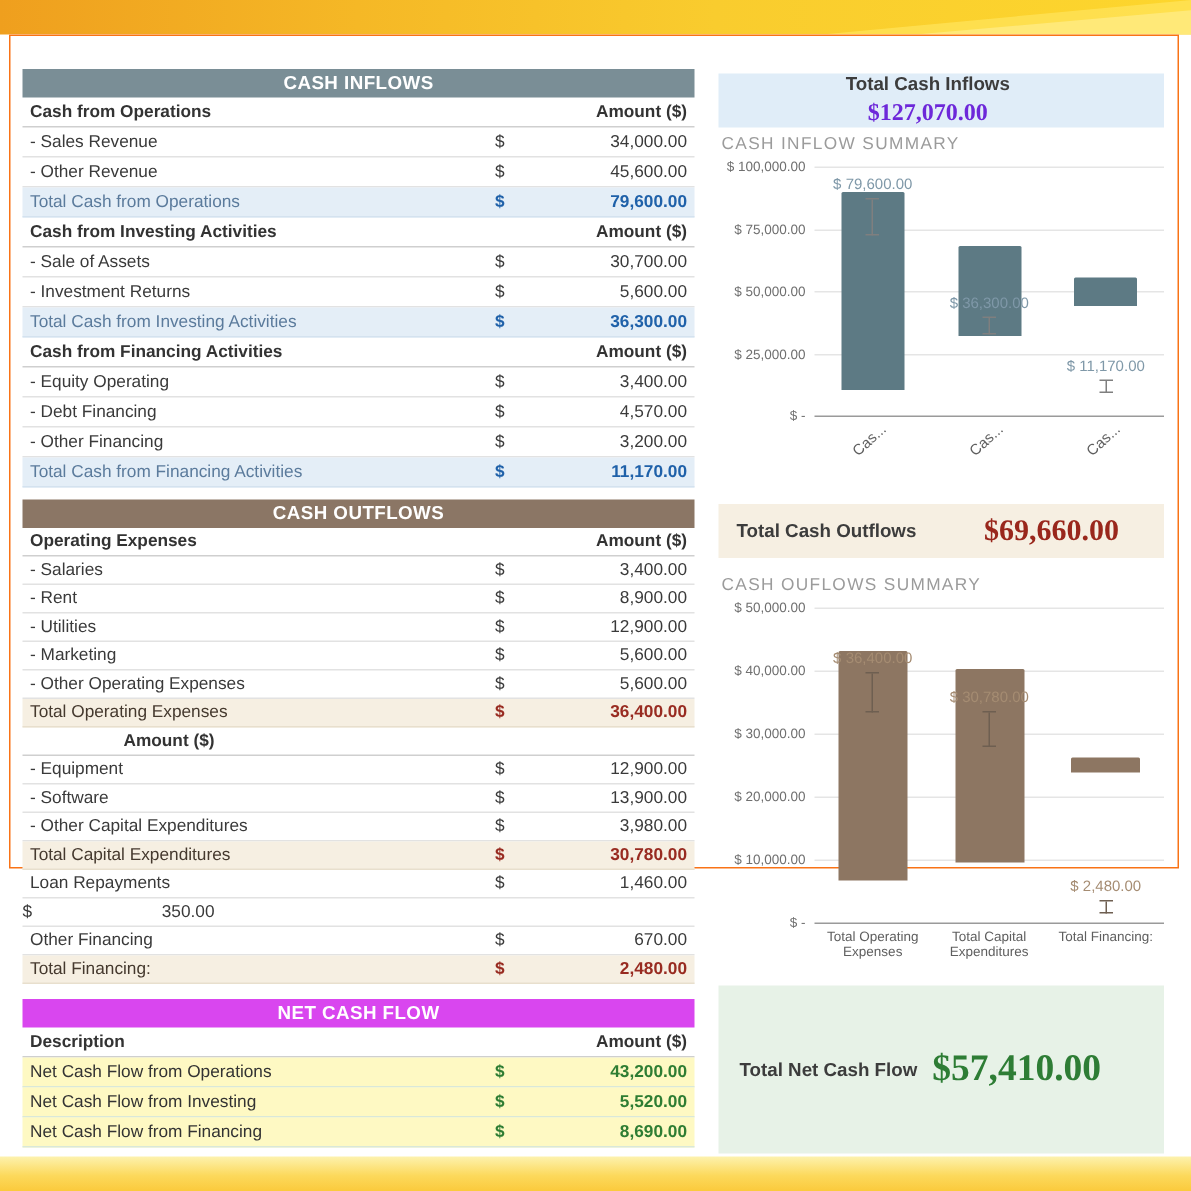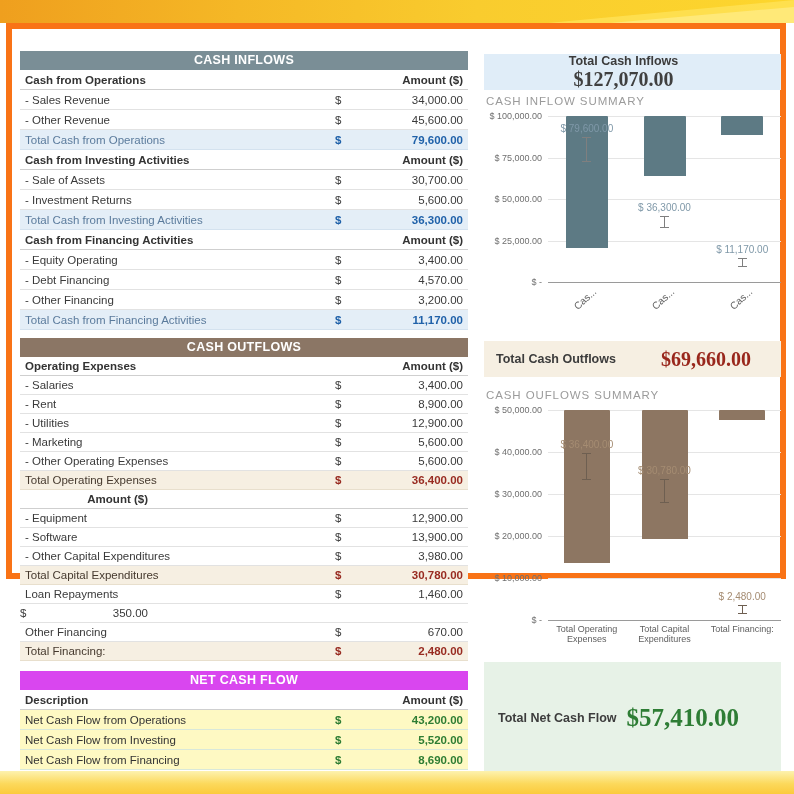--- a/index.html
+++ b/index.html
@@ -11,21 +11,21 @@
     background:linear-gradient(90deg,#ef9f1e 0%,#f5b826 30%,#f9cc2e 60%,#fdd62d 100%);overflow:hidden;}
   .bg-top .wedge1{position:absolute;left:548px;top:0;width:246px;height:23px;
     background:#ffe35a;clip-path:polygon(0 100%,100% 0,100% 100%);opacity:.75;}
   .bg-top .wedge2{position:absolute;left:610px;top:0;width:184px;height:23px;
     background:#fff09a;clip-path:polygon(0 100%,100% 30%,100% 100%);opacity:.55;}
   .bg-bottom{position:absolute;left:0;top:771px;width:794px;height:23px;
     background:linear-gradient(180deg,#fdf2ae 0%,#fcd95c 55%,#fbca3c 100%);}
 
   
   .card{position:absolute;left:6px;top:23px;width:780px;height:556px;background:#ffffff;
-        border:6px solid #f97316;box-sizing:border-box;}
+        border:1px solid #f97316;box-sizing:border-box;}
 
   
   .left-col{position:absolute;left:8px;top:22px;width:448px;}
   .fin-table{width:100%;}
   .fin-table + .fin-table{margin-top:8px;}
   #table-net{margin-top:10px;}
   .sec-bar{height:19px;line-height:19px;text-align:center;color:#ffffff;
            font-size:12.5px;font-weight:700;letter-spacing:.3px;}
   .t-blue  .sec-bar{background:#7a8e96;}
   .t-brown .sec-bar{background:#8b7665;}
@@ -53,37 +53,37 @@
   .t-green .row.net .lbl{color:#333333;}
   .t-green .row.net .cur,.t-green .row.net .amt{color:#2e7d33;font-weight:700;}
 
   
   .right-col{position:absolute;left:472px;top:0;width:297px;height:748px;}
   .box{position:absolute;left:0;width:297px;display:flex;align-items:center;
        justify-content:space-between;box-sizing:border-box;}
   .box .bl{font-size:12.5px;font-weight:700;color:#3c3c3c;}
   .box .bv{font-family:"Liberation Serif",serif;font-weight:700;}
   .box-in{top:25px;height:36px;background:#e0edf8;padding:0 30px 0 12px;flex-direction:column;}
-  .box-in .bv{color:#404040;font-size:20px;}
+  .box-in .bv{color:#6d28d9;font-size:16px;}
   .box-out{top:312px;height:36px;background:#f6efe2;padding:0 30px 0 12px;}
   .box-out .bv{color:#99271c;font-size:20px;}
   .box-net{top:633px;height:112px;background:#e7f2e7;padding:0 42px 0 14px;}
   .box-net .bv{color:#2e7d35;font-size:25px;}
 
   .chart{position:absolute;left:0;width:297px;}
   #chart-0{top:66px;}
   #chart-1{top:360px;}
   .chart-title{font-size:11.5px;color:#9b9b9b;letter-spacing:.9px;margin:0 0 9px 2px;}
   .plot-outer{position:relative;padding-left:64px;}
   .plot{position:relative;}
   .gridline{position:absolute;left:0;right:0;height:0;border-top:1px solid #e5e5e5;}
   .gridline.base{border-top:1px solid #9a9a9a;}
   .ytick{position:absolute;left:0;width:58px;text-align:right;font-size:9px;color:#6f6f6f;white-space:nowrap;}
   .bars{position:absolute;left:0;right:0;top:0;bottom:0;display:flex;align-items:flex-end;}
-  .slot{position:relative;flex:1;height:100%;display:flex;justify-content:center;align-items:flex-start;}
+  .slot{position:relative;flex:1;height:100%;display:flex;justify-content:center;align-items:center;}
   .bar{border-radius:1px 1px 0 0;}
   .whisk-v{position:absolute;left:50%;width:1px;margin-left:-0.5px;}
   .whisk-c{position:absolute;left:50%;width:9px;margin-left:-4.5px;height:1px;}
   .dlabel{position:absolute;left:50%;transform:translateX(-50%);font-size:10px;white-space:nowrap;}
   .xlabels{position:relative;height:36px;}
   .xl-rot{position:absolute;top:4px;font-size:10px;color:#5f5f5f;transform:rotate(-42deg);transform-origin:right top;white-space:nowrap;}
   .xl-flat{position:absolute;top:4px;font-size:9px;color:#5f5f5f;text-align:center;line-height:1.15;}
 </style>
 </head>
 <body>

